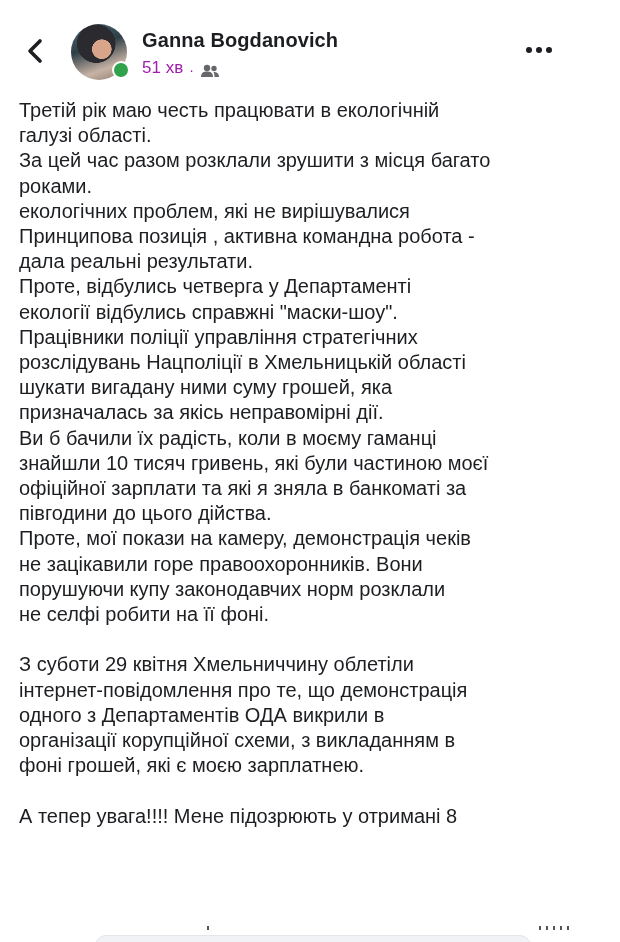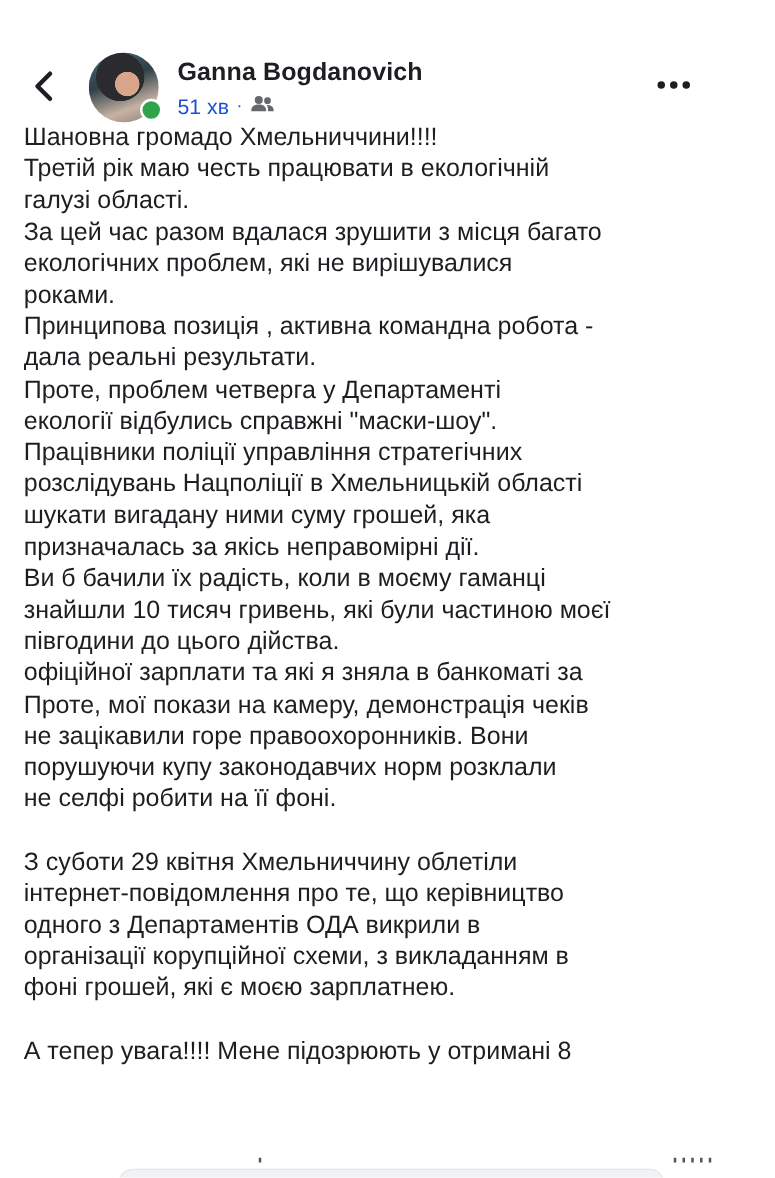--- a/index.html
+++ b/index.html
@@ -1,25 +1,25 @@
 <!DOCTYPE html>
 <html><head>
 <meta charset="utf-8">
 <style>
   html, body { margin:0; padding:0; }
   body { width:620px; height:942px; background:#ffffff; position:relative; overflow:hidden; font-family:"Liberation Sans", "DejaVu Sans", sans-serif; color:#1c1e21; }
-  .header { position:absolute; left:0; top:18px; width:532px; height:90px; }
+  .header { position:absolute; left:0; top:0; width:532px; height:90px; }
   .back { position:absolute; left:22px; top:36px; width:26px; height:30px; cursor:pointer; }
   .avatar { position:absolute; left:71px; top:24px; width:56px; height:56px; border-radius:50%; overflow:hidden;
     background: radial-gradient(circle at 55% 45%, #d9a58a 0 22%, transparent 23%),
                 radial-gradient(circle at 45% 35%, #2b2a2e 0 40%, transparent 41%),
                 linear-gradient(160deg, #4a6d7a 0%, #2f3f47 40%, #c7b3a5 75%, #8d7a6c 100%); }
   .online { position:absolute; left:112px; top:61px; width:14px; height:14px; border-radius:50%; background:#31a24c; border:2.5px solid #fff; }
   .name { position:absolute; left:142px; top:29px; font-size:20px; font-weight:bold; color:#1c1e21; letter-spacing:0.1px; }
-  .meta { position:absolute; left:142px; top:58px; font-size:17px; color:#1d4ed8; display:flex; align-items:flex-start; gap:6px; }
+  .meta { position:absolute; left:142px; top:58px; font-size:17px; color:#a21caf; display:flex; align-items:flex-end; gap:6px; }
   .meta .dot { font-size:14px; }
   .more { position:absolute; left:526px; top:40px; width:26px; height:20px; display:flex; align-items:center; justify-content:space-between; cursor:pointer; }
   .more span { width:6px; height:6px; border-radius:50%; background:#1c1e21; display:block; }
   .post { position:absolute; left:19px; top:98px; width:590px; font-size:20px; line-height:25.2px; color:#1c1e21; }
   .post p { margin:0; white-space:nowrap; }
   .post p.blank { height:25.2px; }
   .fade { position:absolute; left:0; top:925px; width:580px; height:17px; background:#fff; }
   .cut-line { position:absolute; left:19px; top:926px; width:560px; height:6px; overflow:hidden; }
   .cut-line i { position:absolute; width:2px; height:4px; background:#555; top:0; }
   .composer { position:absolute; left:95px; top:935px; width:434px; height:20px; border-radius:12px; background:#f0f2f5; border:1px solid #e4e6eb; }
@@ -47,45 +47,44 @@
     </svg>
   </div>
   <div class="more">
     <span></span>
     <span></span>
     <span></span>
   </div>
 </div>
 
 <div class="post">
-  <p>Шановна громадо Хмельниччини!!!!</p>
   <p>Третій рік маю честь працювати в екологічній</p>
   <p>галузі області.</p>
-  <p>За цей час разом вдалася зрушити з місця багато</p>
+  <p>За цей час разом розклали зрушити з місця багато</p>
+  <p>роками.</p>
   <p>екологічних проблем, які не вирішувалися</p>
-  <p>роками.</p>
   <p>Принципова позиція , активна командна робота -</p>
   <p>дала реальні результати.</p>
-  <p>Проте, проблем четверга  у Департаменті</p>
+  <p>Проте, відбулись четверга  у Департаменті</p>
   <p>екології відбулись справжні "маски-шоу".</p>
   <p>Працівники поліції управління стратегічних</p>
   <p>розслідувань Нацполіції в Хмельницькій області</p>
   <p>шукати вигадану ними суму грошей, яка</p>
   <p>призначалась за якісь неправомірні дії.</p>
   <p>Ви б бачили їх радість, коли в моєму гаманці</p>
   <p>знайшли 10 тисяч гривень, які були частиною моєї</p>
+  <p>офіційної зарплати та які я зняла в банкоматі за</p>
   <p>півгодини до цього дійства.</p>
-  <p>офіційної зарплати та які я зняла в банкоматі за</p>
   <p>Проте,  мої покази на камеру, демонстрація чеків</p>
   <p>не зацікавили горе правоохоронників. Вони</p>
   <p>порушуючи купу законодавчих норм розклали</p>
   <p>не селфі робити на її фоні.</p>
   <p class="blank"></p>
   <p>З суботи 29 квітня Хмельниччину облетіли</p>
-  <p>інтернет-повідомлення про те, що керівництво</p>
+  <p>інтернет-повідомлення про те, що демонстрація</p>
   <p>одного з Департаментів ОДА викрили в</p>
   <p>організації корупційної схеми,  з викладанням в</p>
   <p>фоні грошей, які є моєю зарплатнею.</p>
   <p class="blank"></p>
   <p>А тепер увага!!!! Мене підозрюють у отримані 8</p>
 </div>
 
 <div class="fade"></div>
 <div class="cut-line">
   <i style="left:188px"></i>

